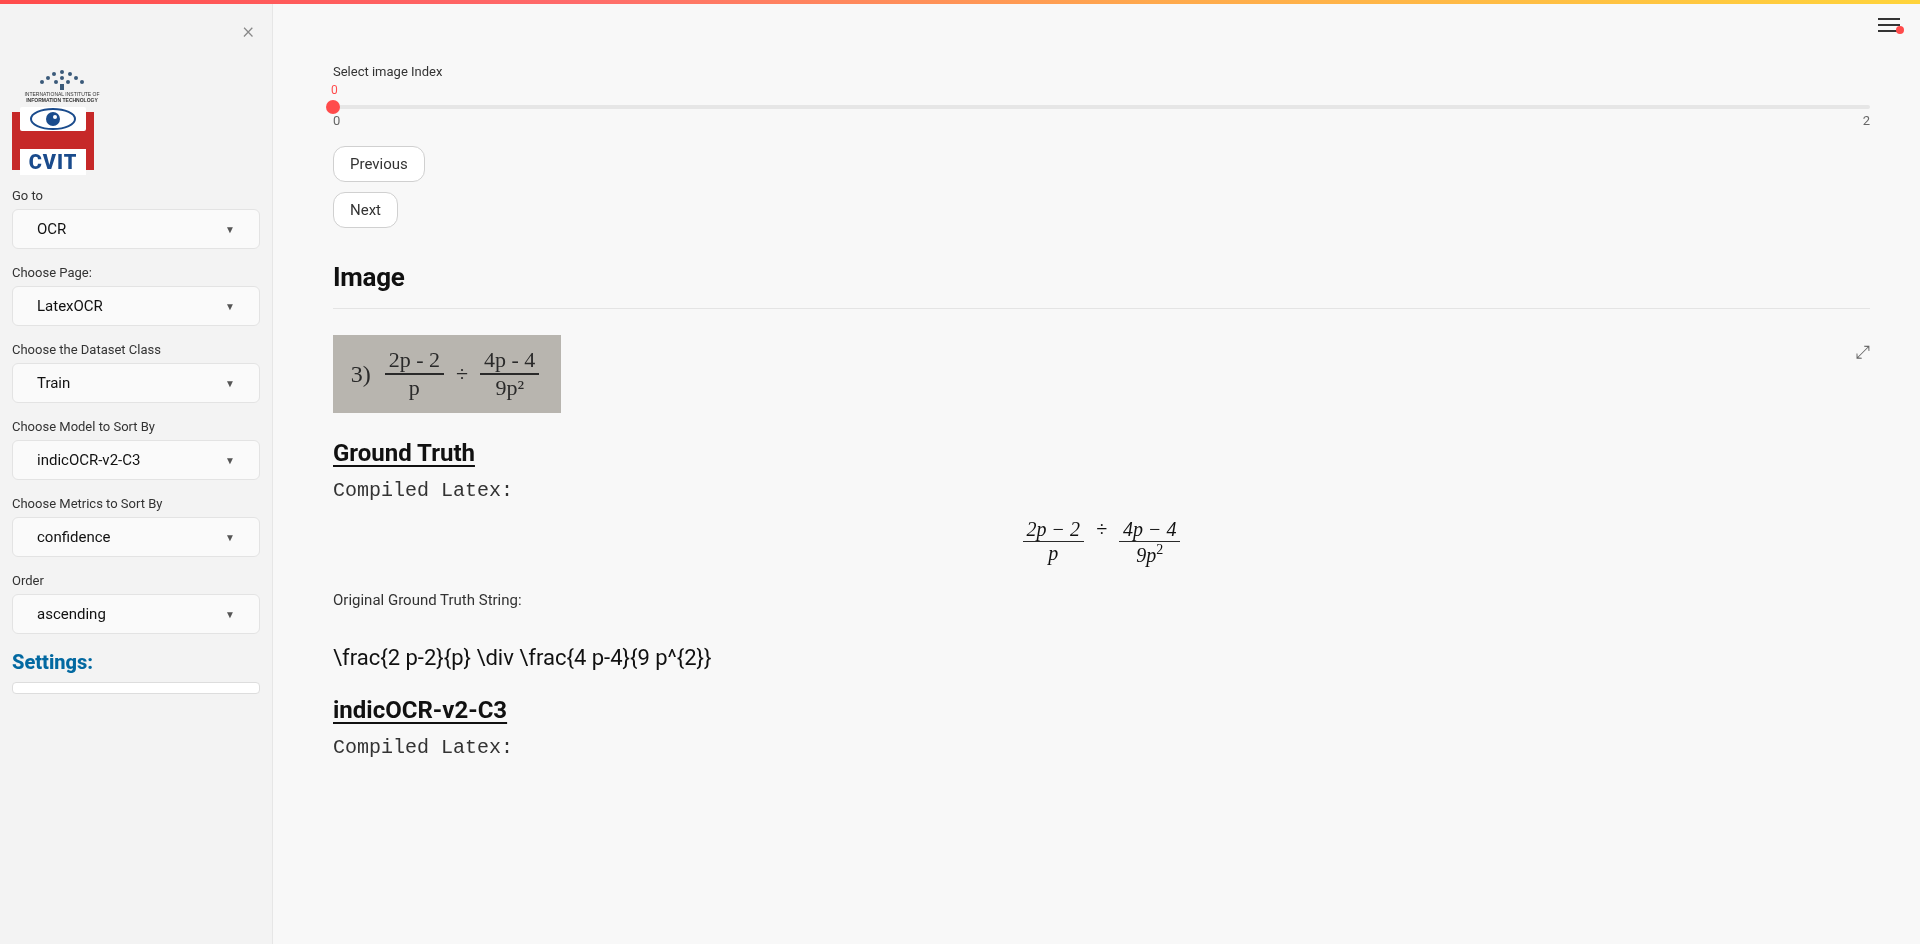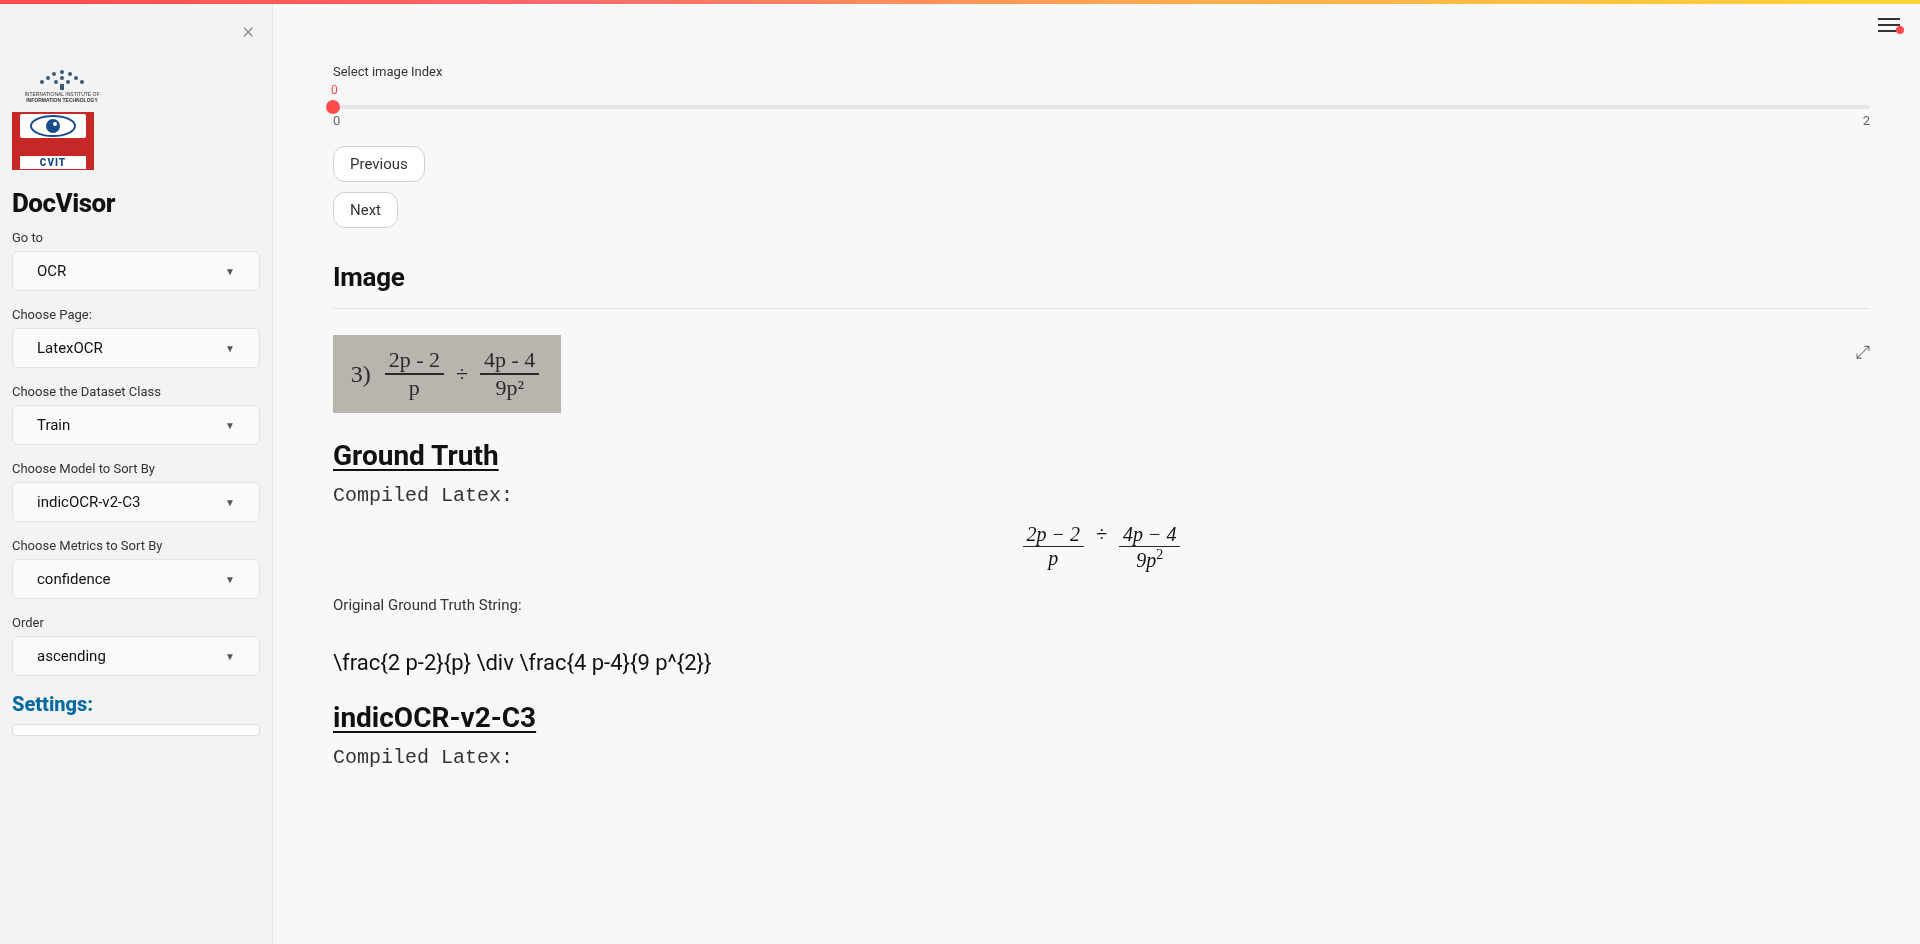--- a/index.html
+++ b/index.html
@@ -28,21 +28,21 @@
 }
 .sidebar-close { position:absolute; top:14px; right:18px; font-size:22px; color:#888; cursor:pointer; font-weight:300; }
 .logo-iiit { margin: 40px 0 6px 0; }
 .logo-iiit svg { display:block; }
 .logo-cvit { margin-bottom: 18px; }
 .logo-cvit-box {
   width:82px; height:58px; background:#c62828; display:flex; flex-direction:column; align-items:center; justify-content:center; padding:4px;
 }
 .logo-cvit-eye { width:66px; height:30px; background:#fff; display:flex; align-items:center; justify-content:center; border-radius:2px; }
 .logo-cvit-eye svg { display:block; }
-.logo-cvit-text { background:#fff; color:#1a4b8c; font-weight:900; font-size:10px; letter-spacing:1px; width:66px; text-align:center; margin-top:18px; padding:1px 0;}
+.logo-cvit-text { background:#fff; color:#1a4b8c; font-weight:900; font-size:20px; letter-spacing:1px; width:66px; text-align:center; margin-top:18px; padding:1px 0;}
 .app-title { font-size: 26px; font-weight: 800; color:#111; margin: 10px 0 12px 0; letter-spacing:-0.5px;}
 .sb-label { font-size: 13px; color:#333; margin-bottom:6px; margin-top:4px; }
 .sb-select {
   background:#fafafa; border:1px solid #e3e3e3; border-radius:6px; padding:10px 24px;
   display:flex; align-items:center; justify-content:space-between; cursor:pointer; margin-bottom:16px;
 }
 .sb-select-text { font-size:15px; color:#111; }
 .sb-caret { font-size:10px; color:#555; }
 .settings-head { font-size:20px; font-weight:800; color:#0369a1; margin-top:8px; margin-bottom:8px;}
 .settings-box { border:1px solid #ddd; background:#fff; height:12px; border-radius:4px; }
@@ -60,21 +60,21 @@
   width:14px; height:14px; border-radius:50%; background:#ff4b4b;
 }
 .slider-ends { display:flex; justify-content:space-between; font-size:13px; color:#666; margin-top:4px;}
 .nav-btn {
   display:inline-block; background:#fff; border:1px solid #d0d0d0; border-radius:12px;
   padding:8px 16px; font-size:15px; color:#333; cursor:pointer; margin-bottom:10px;
 }
 .nav-btns { display:flex; flex-direction:column; align-items:flex-start; gap:0; margin-bottom:24px;}
 
 h2.section { font-size:26px; font-weight:700; color:#111; margin-bottom:16px; letter-spacing:-0.3px;}
-h2.sub { font-size:28px; font-weight:700; color:#111; margin:26px 0 12px 0; text-decoration:underline; text-underline-offset:4px;}
+h2.sub { font-size:24px; font-weight:700; color:#111; margin:26px 0 12px 0; text-decoration:underline; text-underline-offset:4px;}
 .hr { border:none; border-top:1px solid #e4e4e4; margin:0 0 26px 0;}
 
 .img-wrap { position:relative; }
 .src-img {
   width:228px; height:78px; background:#b8b5af; display:flex; align-items:center; justify-content:center;
   font-family: "Times New Roman", serif; font-size:22px; color:#2a2a2a;
 }
 .src-img .qnum { margin-right:10px; font-size:24px;}
 .frac { display:inline-flex; flex-direction:column; align-items:center; margin:0 4px; }
 .frac .num, .frac .den { padding:0 4px; }
@@ -139,21 +139,20 @@
           <svg width="50" height="24" viewBox="0 0 50 24">
             <ellipse cx="25" cy="12" rx="22" ry="10" fill="none" stroke="#1a4b8c" stroke-width="2"></ellipse>
             <circle cx="25" cy="12" r="7" fill="#1a4b8c"></circle>
             <circle cx="27" cy="10" r="2" fill="#fff"></circle>
           </svg>
         </div>
         <div class="logo-cvit-text">CVIT</div>
       </div>
     </div>
 
-    <h1 class="app-title">DocVisor</h1>
 
     <div class="sb-label">Go to</div>
     <div class="sb-select">
       <span class="sb-select-text">OCR</span>
       <span class="sb-caret">▼</span>
     </div>
 
     <div class="sb-label">Choose Page:</div>
     <div class="sb-select">
       <span class="sb-select-text">LatexOCR</span>

